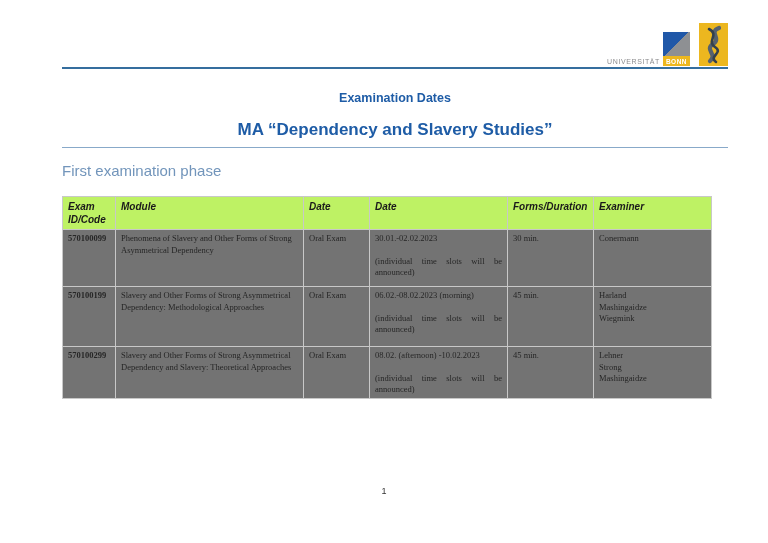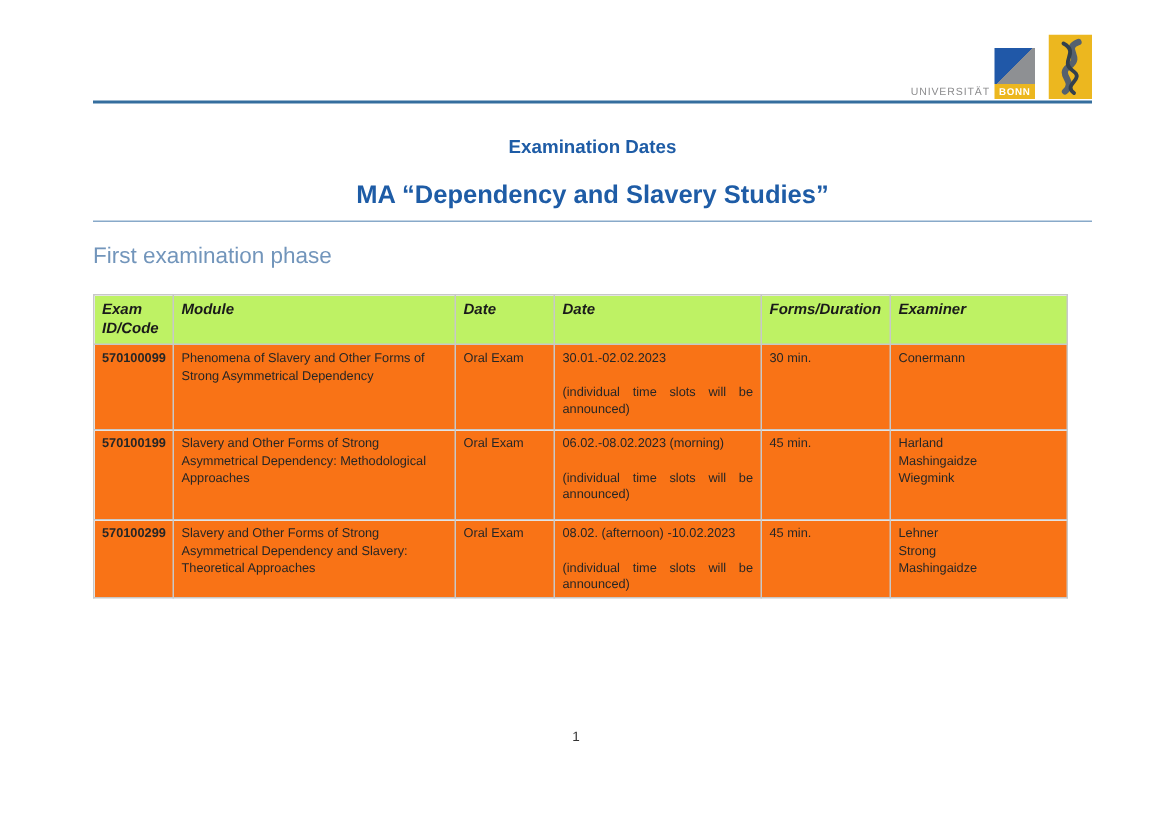--- a/index.html
+++ b/index.html
@@ -58,21 +58,21 @@
     overflow:hidden;
   }
   table.exams th {
     background:#bef264;
     font-size:10px;
     font-weight:bold;
     color:#1a1a1a;
     height:31px;
     font-style:italic;
   }
-  table.exams td { background:#f97316; color:#262626; }
+  table.exams td { background:#737373; color:#262626;font-family:Liberation Serif, serif; }
   td.cell-id { font-weight:bold; }
   td.cell-module, .date-note { text-align:justify; }
   .date-note { margin-top:11px; }
   tr.r1 td { height:57px; }
   tr.r2 td { height:60px; }
   tr.r3 td { height:50px; }
 
   
   .page-footer {
     position:absolute; left:0; bottom:47px; width:100%;

